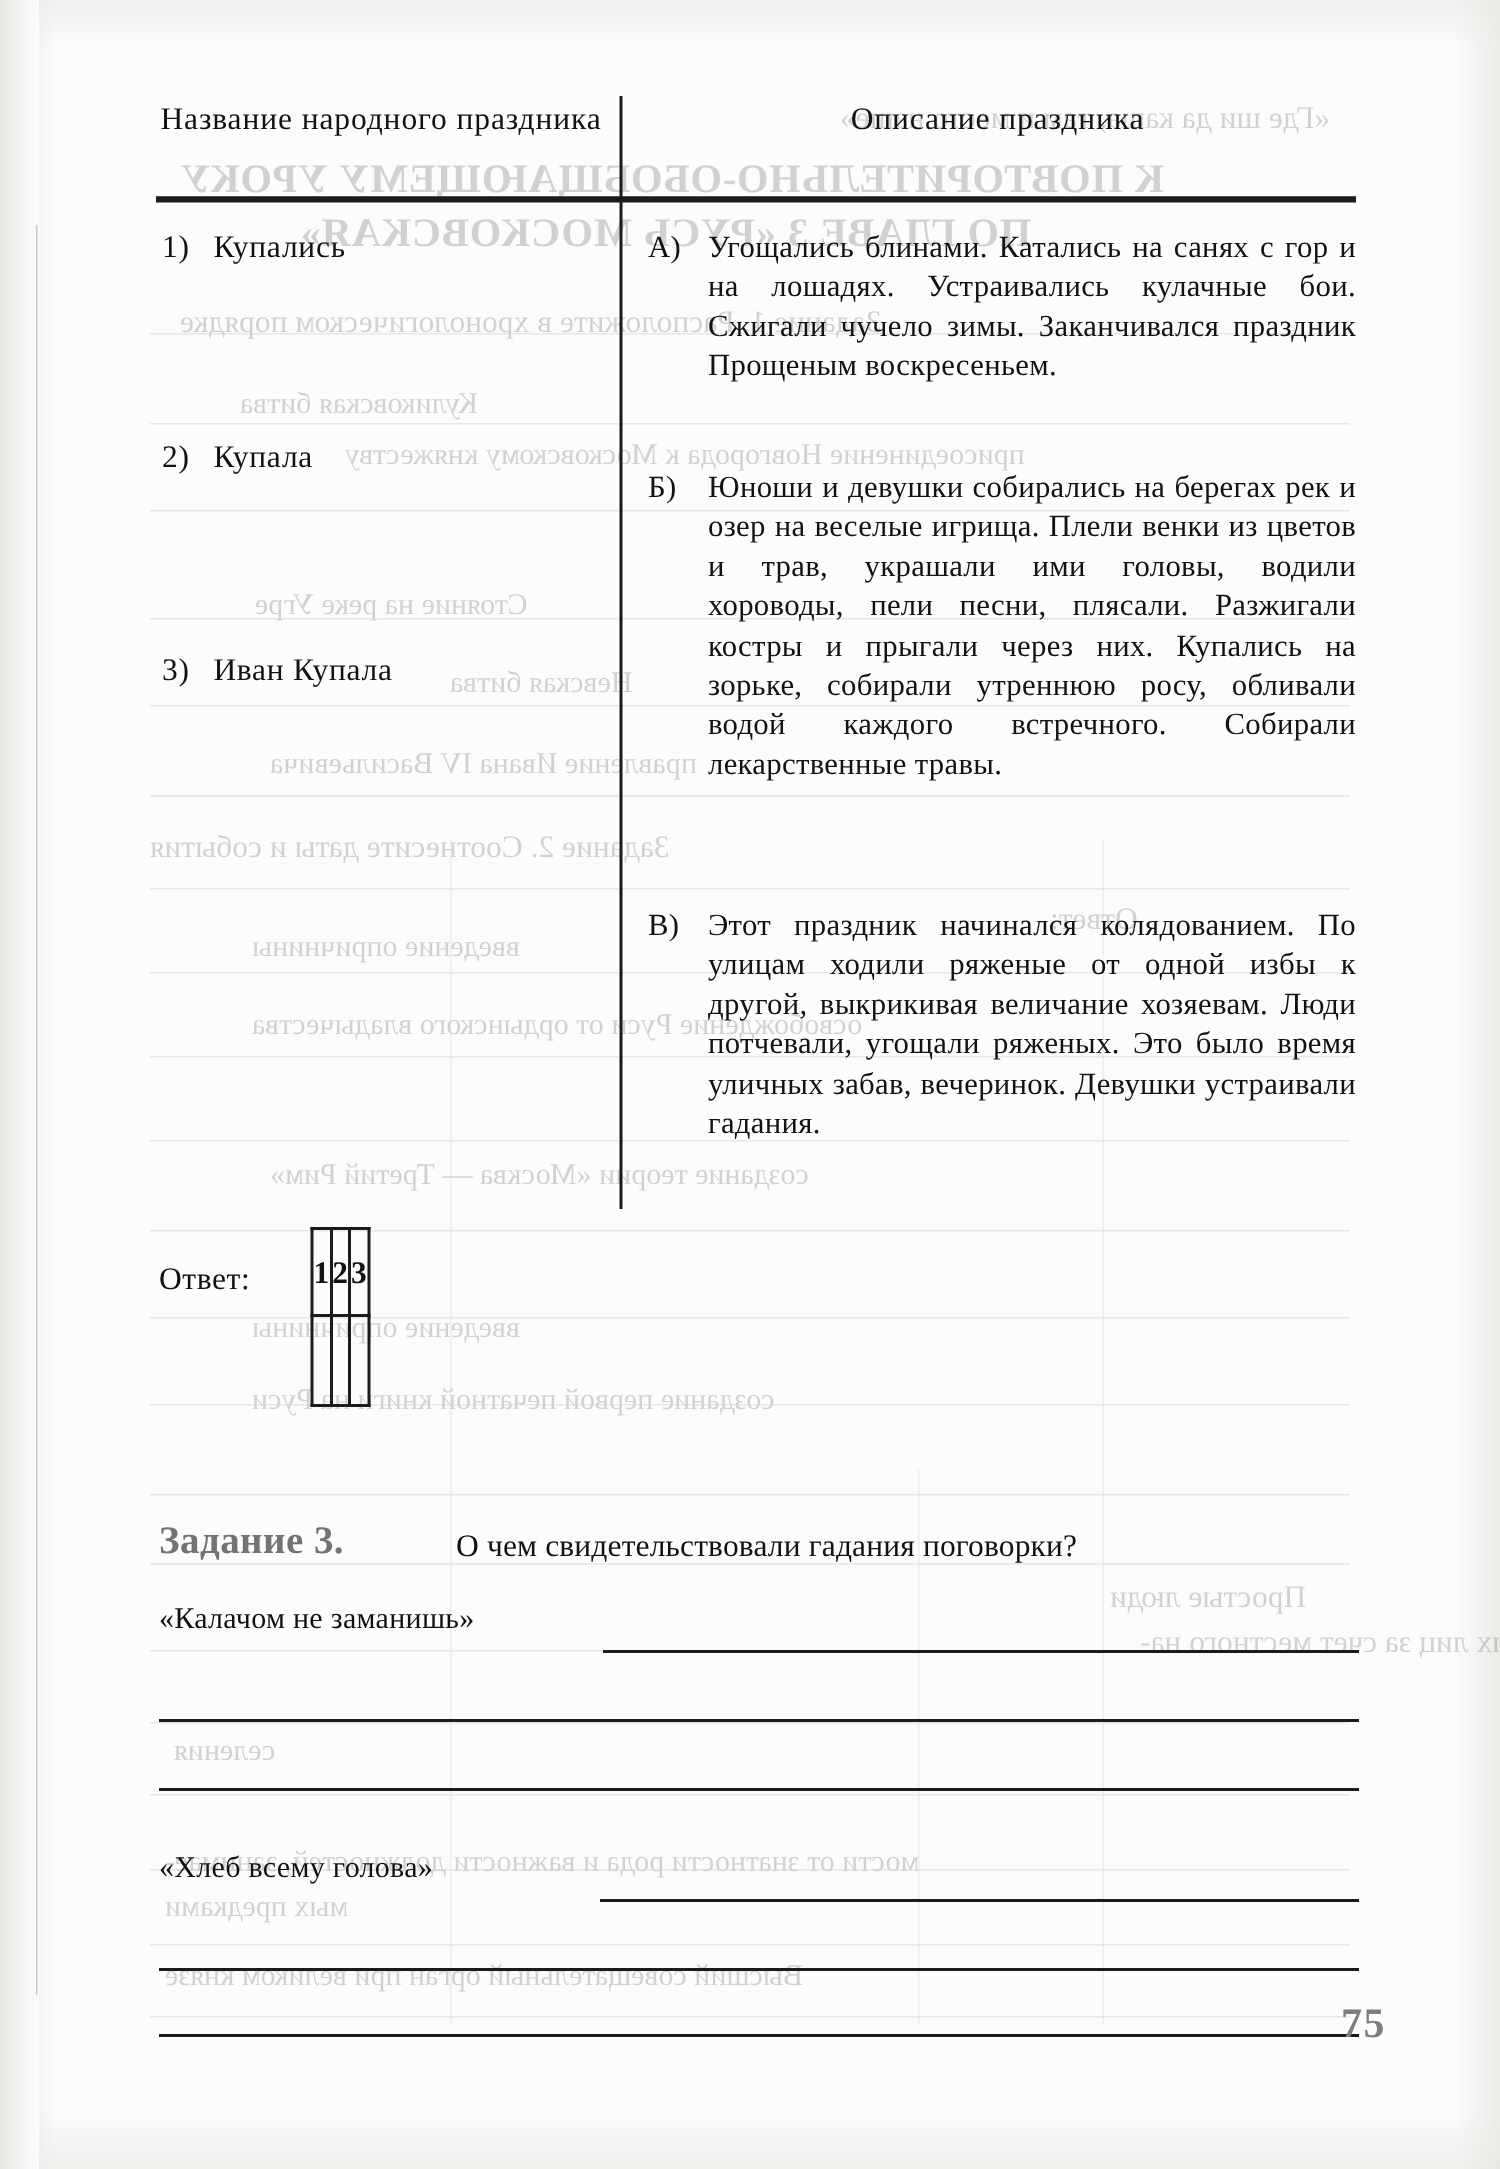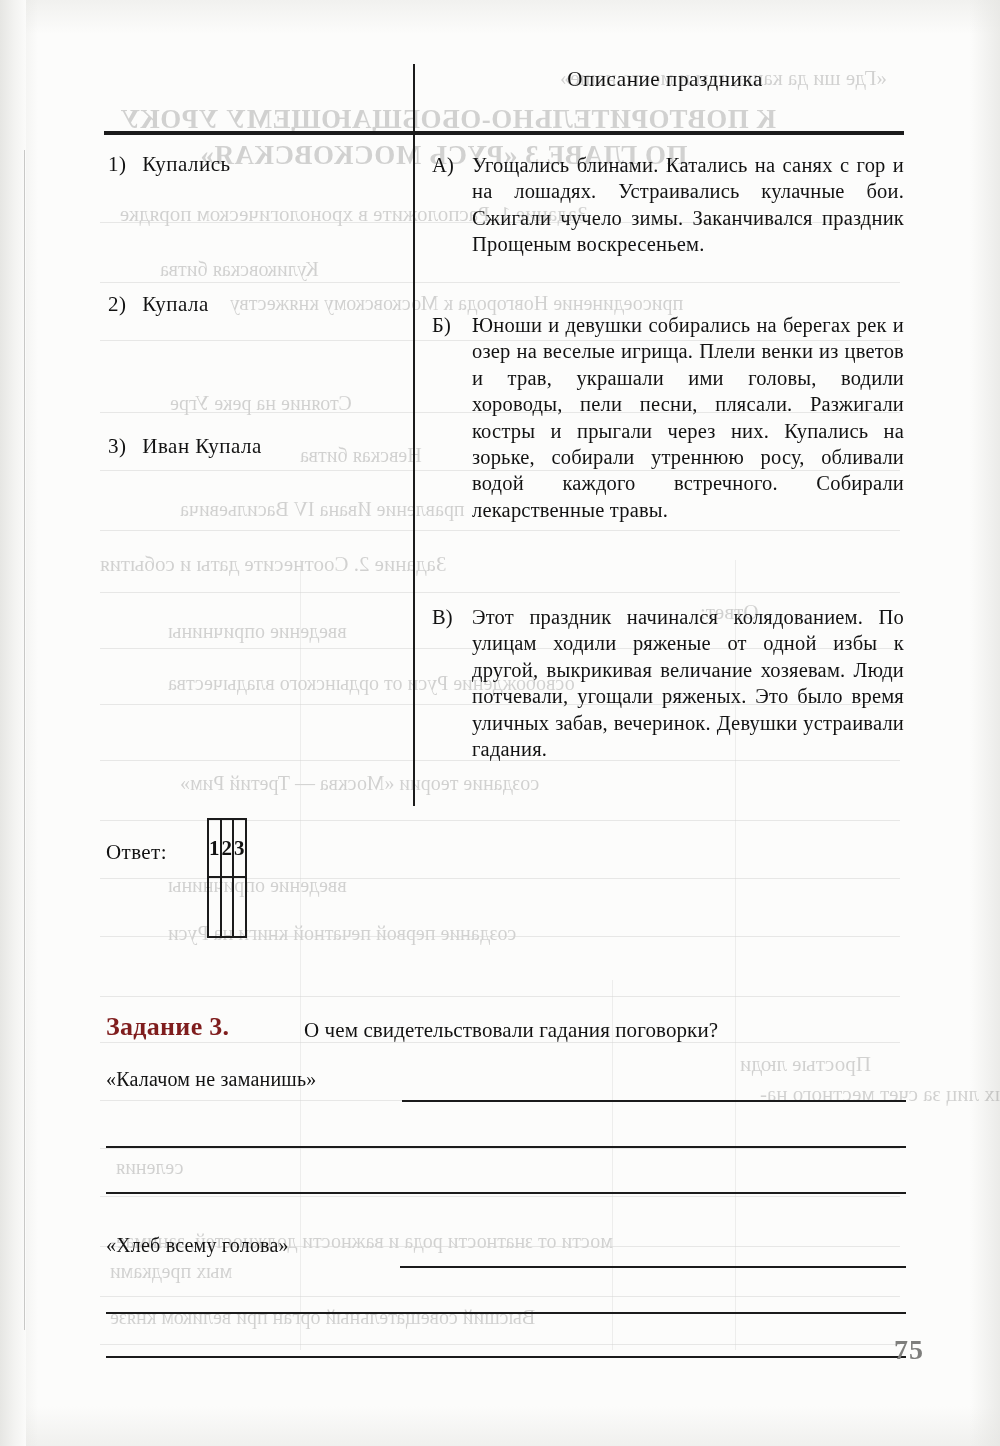--- a/index.html
+++ b/index.html
@@ -168,21 +168,21 @@
     left: 106px;
     top: 1012px;
     width: 800px;
   }
   #task3-title {
     position: absolute;
     left: 0;
     top: 0;
     font-size: 26px;
     font-weight: bold;
-    color: #7f1d1d;
+    color: #737373;
     letter-spacing: 0.3px;
     white-space: nowrap;
   }
   #task3-prompt {
     position: absolute;
     left: 198px;
     top: 6px;
     font-size: 21px;
     letter-spacing: 0.1px;
     white-space: nowrap;
@@ -275,20 +275,21 @@
     <div class="bt-line" style="left:100px; top:1296px; width:800px;"></div>
     <div class="bt-line" style="left:100px; top:1344px; width:800px;"></div>
 
     <div class="bt-vline" style="left:300px; top:560px; height:790px;"></div>
     <div class="bt-vline" style="left:735px; top:560px; height:790px;"></div>
     <div class="bt-vline" style="left:612px; top:980px; height:370px;"></div>
   </div>
 
   <div id="match-table"></div>
 
+  <div class="col-head" id="head-left">Название народного праздника</div>
   <div class="col-head" id="head-right">Описание праздника</div>
 
   <div id="head-rule"></div>
   <div id="col-divider"></div>
 
   <div class="left-item" style="left:108px; top:152px;">
     <span>1)</span>
     <span style="padding-left:10px;">Купались</span>
   </div>
   <div class="left-item" style="left:108px; top:292px;">

